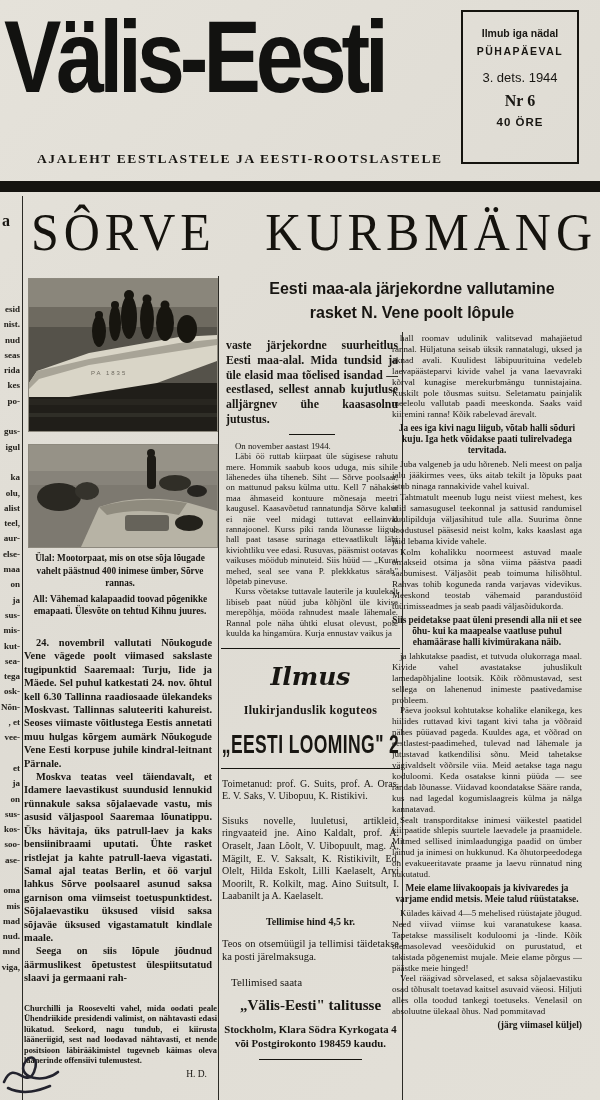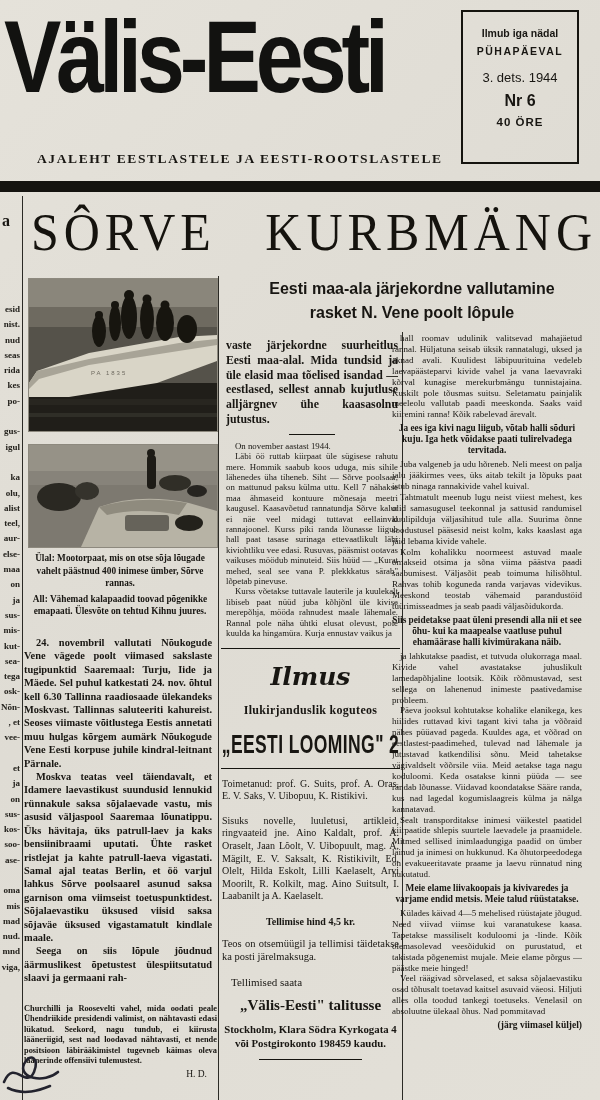--- a/index.html
+++ b/index.html
@@ -22,21 +22,21 @@
     font-size:13.5px;letter-spacing:1.6px;white-space:nowrap;margin-left:29px;
   }
   .info-box{
     position:absolute;left:461px;top:10px;width:114px;height:150px;
     border:2px solid #15140f;background:transparent;text-align:center;
     font-family:"Liberation Sans", sans-serif;
   }
   .ib-freq{font-weight:700;font-size:10.5px;margin-top:15px;}
   .ib-day{font-weight:700;font-size:10.5px;letter-spacing:1.5px;margin-top:6px;}
   .ib-date{font-size:13px;margin-top:13px;}
-  .ib-issue{font-weight:700;font-size:16px;margin-top:7px;}
+  .ib-issue{font-weight:700;font-size:16px;margin-top:7px;font-family:Liberation Serif, serif;}
   .ib-price{font-weight:700;font-size:11.5px;letter-spacing:1px;margin-top:6px;}
   .thick-rule{position:absolute;left:0;top:181px;width:600px;height:11px;background:#14130f;}
   
   .vrule{position:absolute;width:1px;background:#2b2a25;}
   .v1{left:22px;top:196px;height:904px;}
   .v2{left:218px;top:276px;height:824px;}
   .v3{left:402px;top:332px;height:768px;}
   
   .edge-a{position:absolute;left:2px;top:212px;font-weight:700;font-size:16px;}
   .edge-frags{

